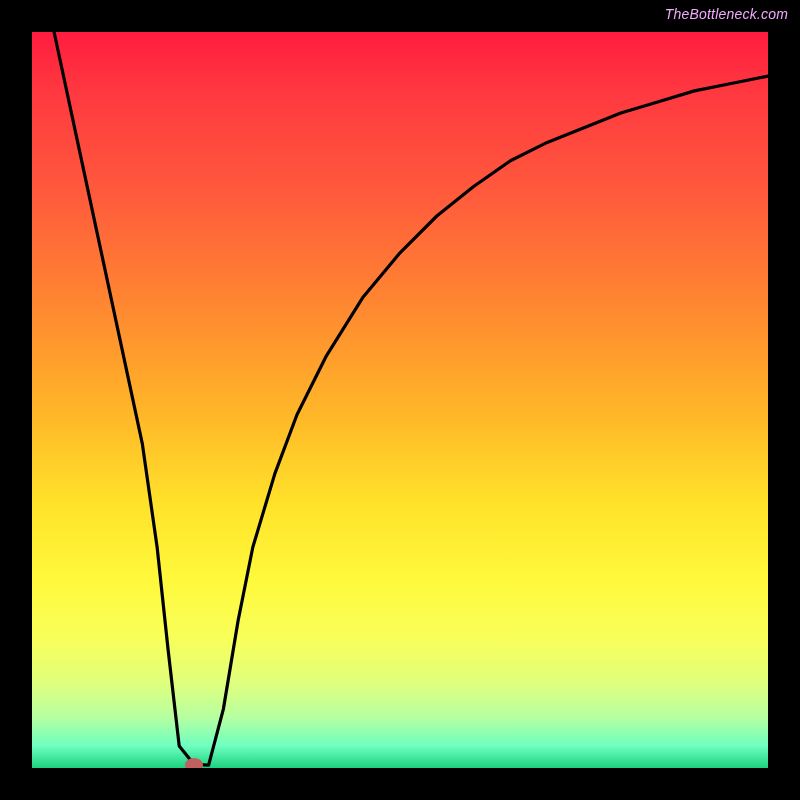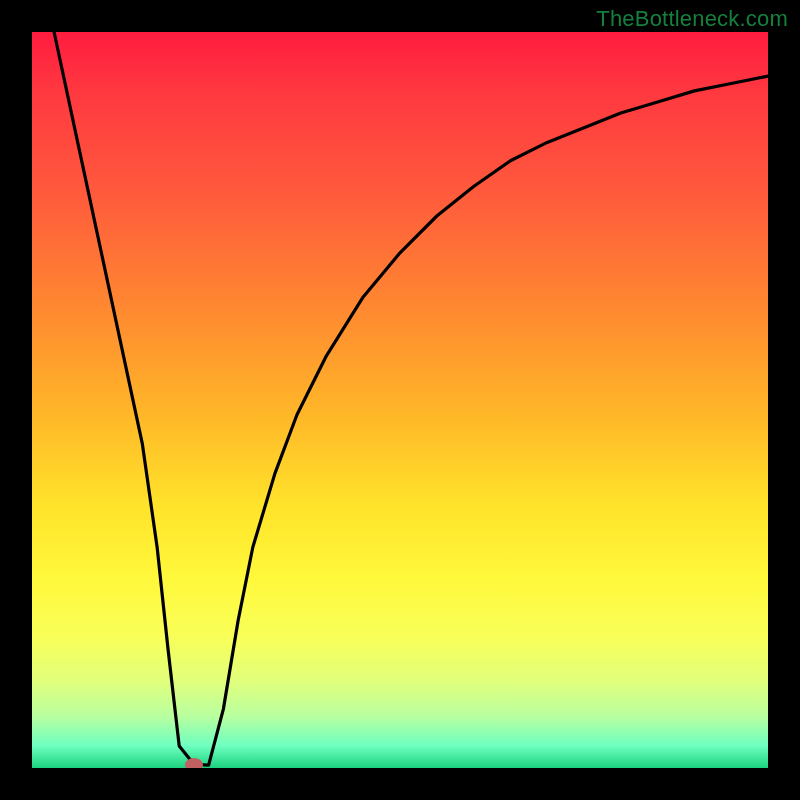--- a/index.html
+++ b/index.html
@@ -42,25 +42,26 @@
     position: absolute;
     left: 0;
     top: 0;
     width: 736px;
     height: 736px;
   }
   .watermark {
     position: absolute;
     top: 6px;
     right: 12px;
-    color: #15803d;
-    font-size: 22px;
+    color: #f0abfc;
+    font-size: 14px;
     font-weight: 500;
     letter-spacing: 0.2px;
     user-select: none;
+    font-style: italic;
   }
   .marker {
     position: absolute;
     width: 18px;
     height: 14px;
     border-radius: 50%;
     background: #c06060;
     transform: translate(-50%, -50%);
   }
 </style>

